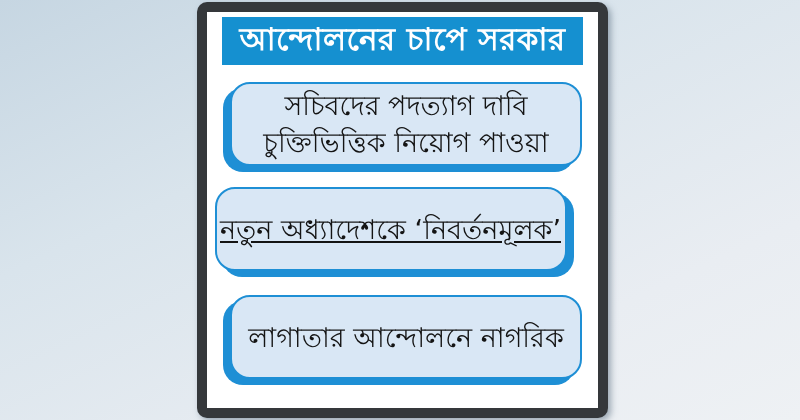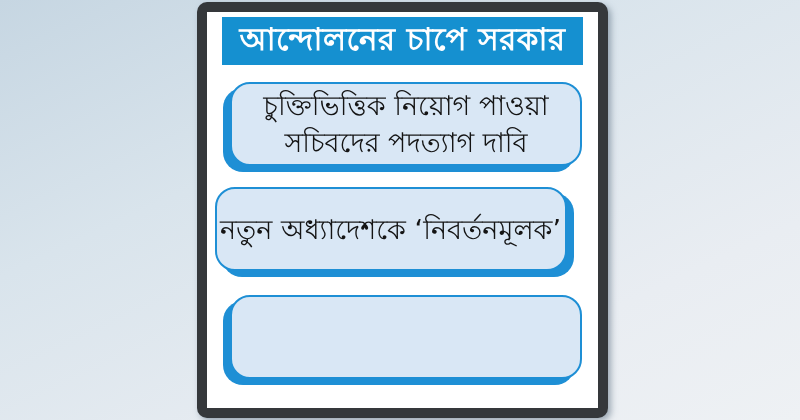--- a/index.html
+++ b/index.html
@@ -65,43 +65,44 @@
     align-items: center;
     justify-content: center;
     text-align: center;
     color: var(--text-dark);
     font-size: 27px;
     line-height: 37px;
     white-space: nowrap;
   }
   .box .ln { display: block; }
   .box-left  { box-shadow: -7px 6px 0 var(--box-border); margin-left: 7px; }
-  .box-right { box-shadow:  7px 6px 0 var(--box-border); margin-right: 24px; }
+  .box-right { box-shadow:  7px 6px 0 var(--box-border); margin-right: 24px; text-decoration: underline; }
   .box-1 { margin-top: 17px; }
   .box-2 { margin-top: 21px; }
   .box-3 { margin-top: 24px; }
 </style>
 </head>
 <body>
 
 <div class="stage">
   <div class="frame">
     <div class="card">
 
       <div class="banner">
         <span>আন্দোলনের চাপে সরকার</span>
       </div>
 
       <div class="box box-left box-1">
+        <span class="ln">সচিবদের পদত্যাগ দাবি</span>
         <span class="ln">চুক্তিভিত্তিক নিয়োগ পাওয়া</span>
-        <span class="ln">সচিবদের পদত্যাগ দাবি</span>
       </div>
 
       <div class="box box-right box-2">
         <span class="ln">নতুন অধ্যাদেশকে ‘নিবর্তনমূলক’</span>
       </div>
 
       <div class="box box-left box-3">
+        <span class="ln">লাগাতার আন্দোলনে নাগরিক</span>
       </div>
 
     </div>
   </div>
 </div>
 
 </body></html>

